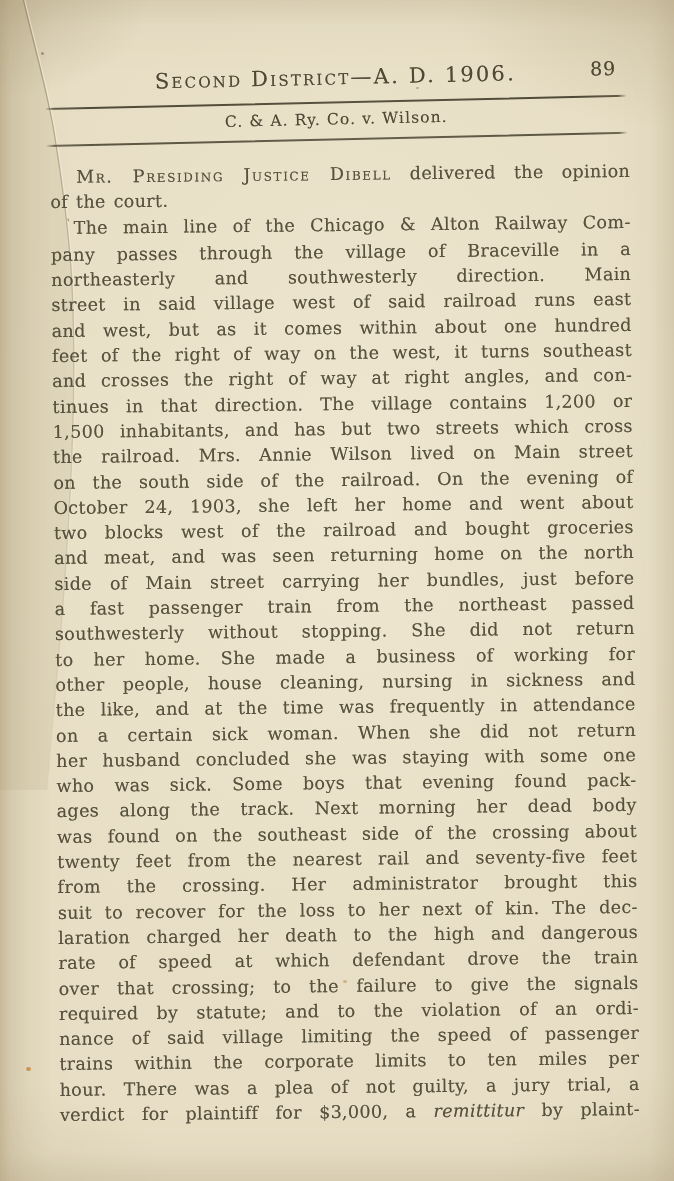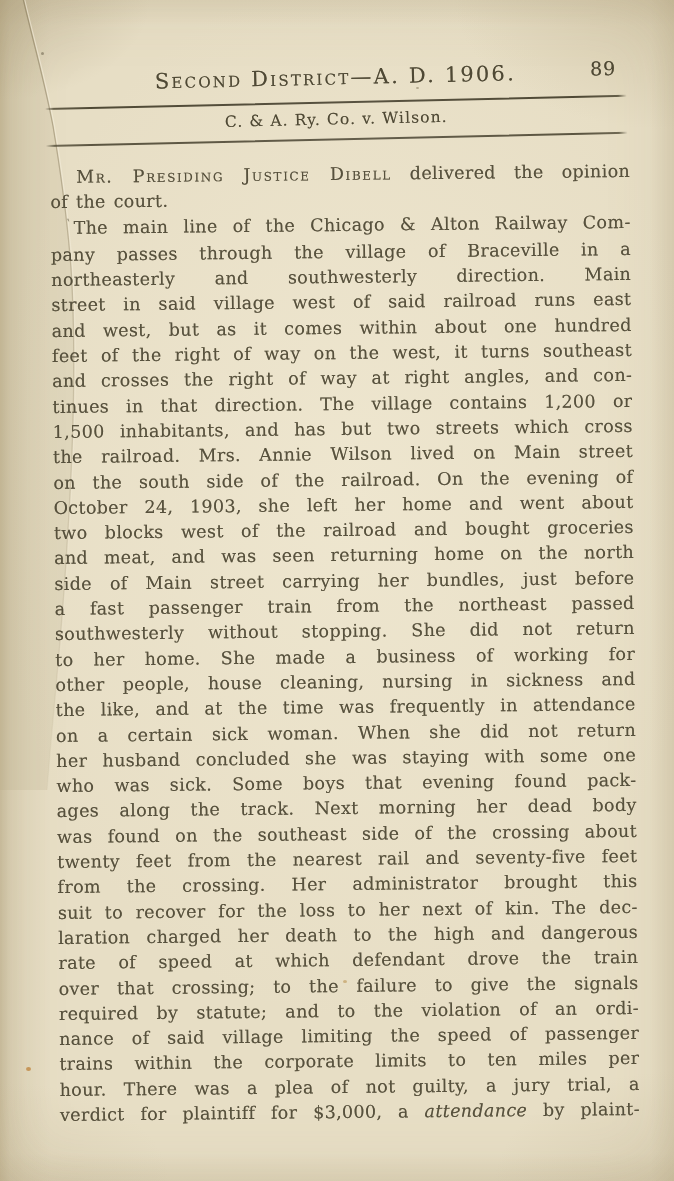--- a/index.html
+++ b/index.html
@@ -173,21 +173,21 @@
       <div class="line"><span>twenty feet from the nearest rail and seventy-five feet</span></div>
       <div class="line"><span>from the crossing.  Her administrator brought this</span></div>
       <div class="line"><span>suit to recover for the loss to her next of kin.  The dec-</span></div>
       <div class="line"><span>laration charged her death to the high and dangerous</span></div>
       <div class="line"><span>rate of speed at which defendant drove the train</span></div>
       <div class="line"><span>over that crossing; to the failure to give the signals</span></div>
       <div class="line"><span>required by statute; and to the violation of an ordi-</span></div>
       <div class="line"><span>nance of said village limiting the speed of passenger</span></div>
       <div class="line"><span>trains within the corporate limits to ten miles per</span></div>
       <div class="line"><span>hour.  There was a plea of not guilty, a jury trial, a</span></div>
-      <div class="line"><span>verdict for plaintiff for $3,000, a </span><span class="italic">attendance</span><span> by plaint-</span></div>
+      <div class="line"><span>verdict for plaintiff for $3,000, a </span><span class="italic">remittitur</span><span> by plaint-</span></div>
     </div>
 
   <div class="spot s1"></div>
   <div class="spot s2"></div>
   <div class="spot s3"></div>
   <div class="spot s4"></div>
   <div class="spot s5"></div>
 
 </div>
 

